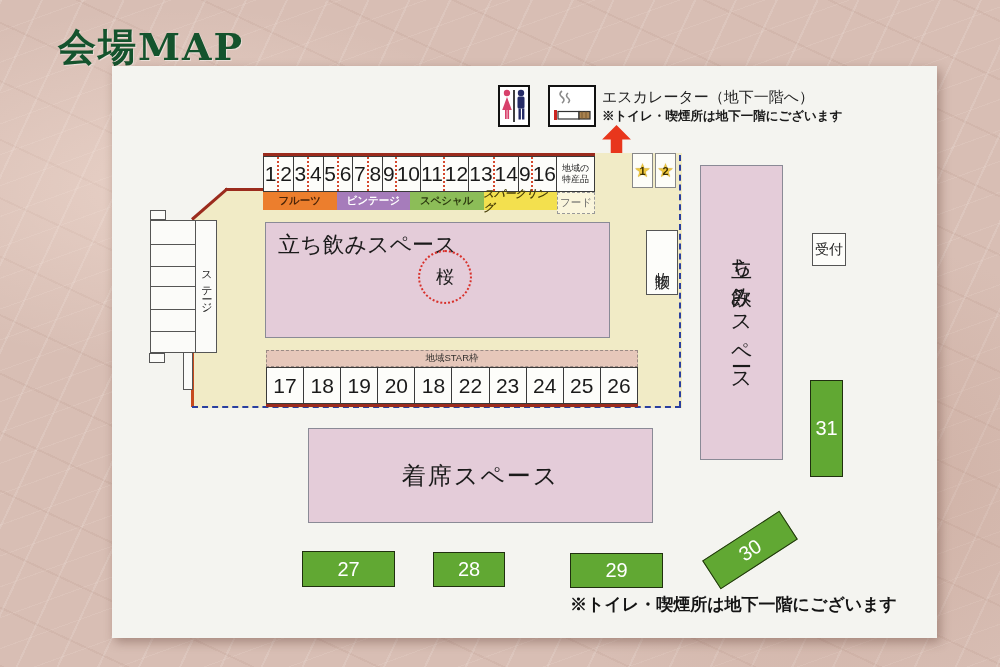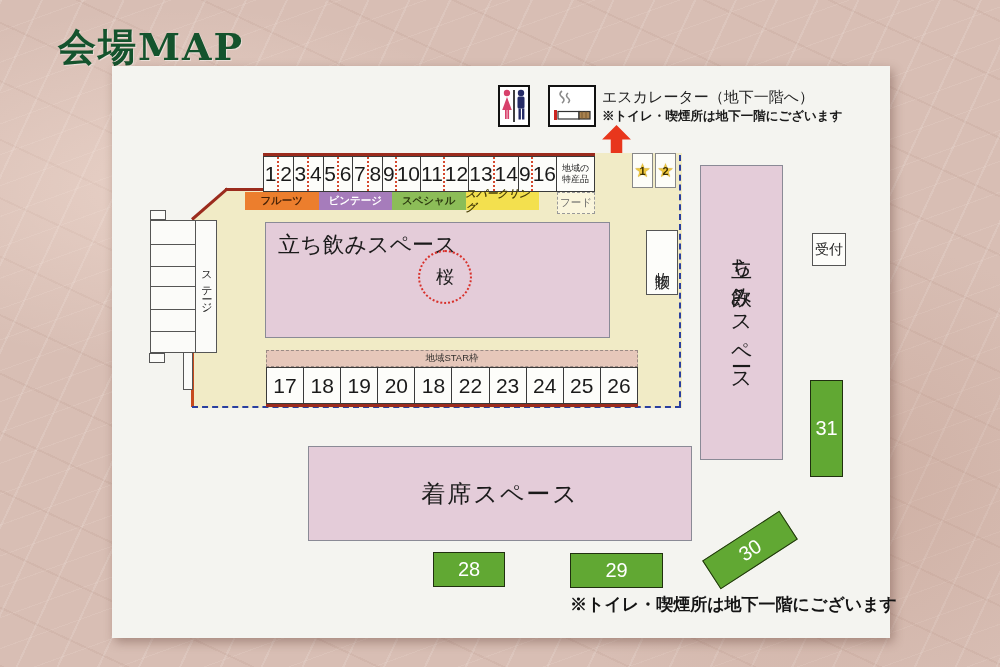--- a/index.html
+++ b/index.html
@@ -16,41 +16,41 @@
   }
   .abs{position:absolute;box-sizing:border-box;}
   .title{
     position:absolute;left:50px;top:14px;margin:8px;
     font-family:"DejaVu Serif","Liberation Serif",serif;
     font-size:38px;font-weight:bold;color:#14532d;letter-spacing:2px;
     text-shadow:1px 1px 0 rgba(255,255,255,0.45);
   }
   .paper{
     position:absolute;left:112px;top:66px;width:778px;height:572px;
-    background:#f4f4f0;box-shadow:3px 4px 10px rgba(90,55,45,0.40);
+    background:#f4f4f0;box-shadow:3px 4px 10px rgba(90,55,45,0.40);padding-left:47px;
   }
   
   .beige{
     left:80px;top:84px;width:490px;height:258px;background:#f1ebc6;
     clip-path:polygon(0 70px,34px 40px,72px 40px,72px 3px,100% 3px,100% 100%,0 100%);
   }
   .lineDarkRed{background:#9b2b1d;}
   .lineOrange{background:#c64a1e;}
   .blueDashH{border-top:2.5px dashed #2a3f9f;}
   .blueDashV{border-left:2.5px dashed #2a3f9f;}
   
   .topredline{left:151px;top:87px;width:332px;height:3px;}
   .toprow{left:151px;top:90px;width:294px;height:36px;display:flex;border:1px solid #3a3a3a;background:#fdfdfa;}
   .pair{flex:1;display:flex;}
   .pair+.pair{border-left:1px solid #3a3a3a;}
   .bn{flex:1;display:flex;align-items:center;justify-content:center;font-size:21px;color:#1a1a1a;}
   .bn.dot{border-left:2px dotted #d5492e;}
   .tokusan{left:445px;top:90px;width:38px;height:36px;border:1px solid #3a3a3a;border-left:none;background:#fdfdfa;
     display:flex;flex-direction:column;align-items:center;justify-content:center;font-size:9px;line-height:1.25;color:#222;}
-  .catrow{left:133px;top:126px;width:294px;height:18px;display:flex;}
+  .catrow{left:151px;top:126px;width:294px;height:18px;display:flex;}
   .cat{flex:1;display:flex;align-items:center;justify-content:center;font-size:10.5px;font-weight:bold;}
   .cat.c1{background:#ec7e2d;color:#4a2408;}
   .cat.c2{background:#a67cbb;color:#ffffff;}
   .cat.c3{background:#8cbd58;color:#2c3a10;}
   .cat.c4{background:#f3e04e;color:#4a4008;font-style:italic;}
   .foodcell{left:445px;top:126px;width:38px;height:22px;border:1px dashed #999;background:#faf5dc;color:#666;
     display:flex;align-items:center;justify-content:center;font-size:10.5px;}
   
   .starbox{width:21px;height:35px;background:#fdfdf8;border:1.5px solid #888;display:flex;align-items:center;justify-content:center;}
   .star{font-size:19px;color:#efc83d;text-shadow:0 0 1px #b08c20;}
@@ -67,21 +67,21 @@
   .standmain{left:153px;top:156px;width:345px;height:116px;font-size:22px;}
   .standmain .lbl{position:absolute;left:12px;top:7px;}
   .sakura{left:306px;top:184px;width:54px;height:54px;border:2.5px dotted #d8302a;border-radius:50%;
     display:flex;align-items:center;justify-content:center;font-size:18px;color:#1a1a1a;background:transparent;}
   .goods{left:534px;top:164px;width:32px;height:65px;background:#fdfdfa;border:1.5px solid #555;
     display:flex;align-items:center;justify-content:center;writing-mode:vertical-rl;text-orientation:upright;font-size:15px;color:#222;letter-spacing:2px;}
   .standright{left:588px;top:99px;width:83px;height:295px;display:flex;align-items:center;justify-content:center;
     writing-mode:vertical-rl;text-orientation:mixed;font-size:21px;letter-spacing:3px;}
   .reception{left:700px;top:167px;width:34px;height:33px;background:#fdfdfa;border:1.5px solid #555;
     display:flex;align-items:center;justify-content:center;font-size:14px;color:#222;}
-  .seating{left:196px;top:380px;width:384px;height:95px;display:flex;align-items:center;justify-content:center;font-size:24px;letter-spacing:2px;}
+  .seating{left:196px;top:362px;width:345px;height:95px;display:flex;align-items:center;justify-content:center;font-size:24px;letter-spacing:2px;}
   
   .starstrip{left:154px;top:284px;width:372px;height:17px;background:#e6c7ba;border:1px dashed #9a8a84;
     display:flex;align-items:center;justify-content:center;font-size:9.5px;color:#33302e;}
   .botrow{left:154px;top:301px;width:372px;height:37px;display:flex;border:1px solid #3a3a3a;background:#fdfdfa;}
   .bcell{flex:1;display:flex;align-items:center;justify-content:center;font-size:21px;color:#1a1a1a;}
   .bcell+.bcell{border-left:1px solid #3a3a3a;}
   .botredline{left:154px;top:338px;width:372px;height:3px;}
   
   .green{background:#61a833;border:1.5px solid #20300f;color:#fff;display:flex;align-items:center;justify-content:center;font-size:20px;}
   
@@ -224,19 +224,20 @@
     <div class="bcell">22</div>
     <div class="bcell">23</div>
     <div class="bcell">24</div>
     <div class="bcell">25</div>
     <div class="bcell">26</div>
   </div>
   <div class="abs botredline lineDarkRed"></div>
 
   <div class="abs pink seating">着席スペース</div>
 
+  <div class="abs green" style="left:190px;top:485px;width:93px;height:36px;">27</div>
   <div class="abs green" style="left:321px;top:486px;width:72px;height:35px;">28</div>
   <div class="abs green" style="left:458px;top:487px;width:93px;height:35px;">29</div>
   <div class="abs green" style="left:592px;top:467px;width:92px;height:34px;transform:rotate(-33deg);">30</div>
   <div class="abs green" style="left:698px;top:314px;width:33px;height:97px;">31</div>
 
   <div class="abs footnote">※トイレ・喫煙所は地下一階にございます</div>
 </div>
 
 </body></html>

